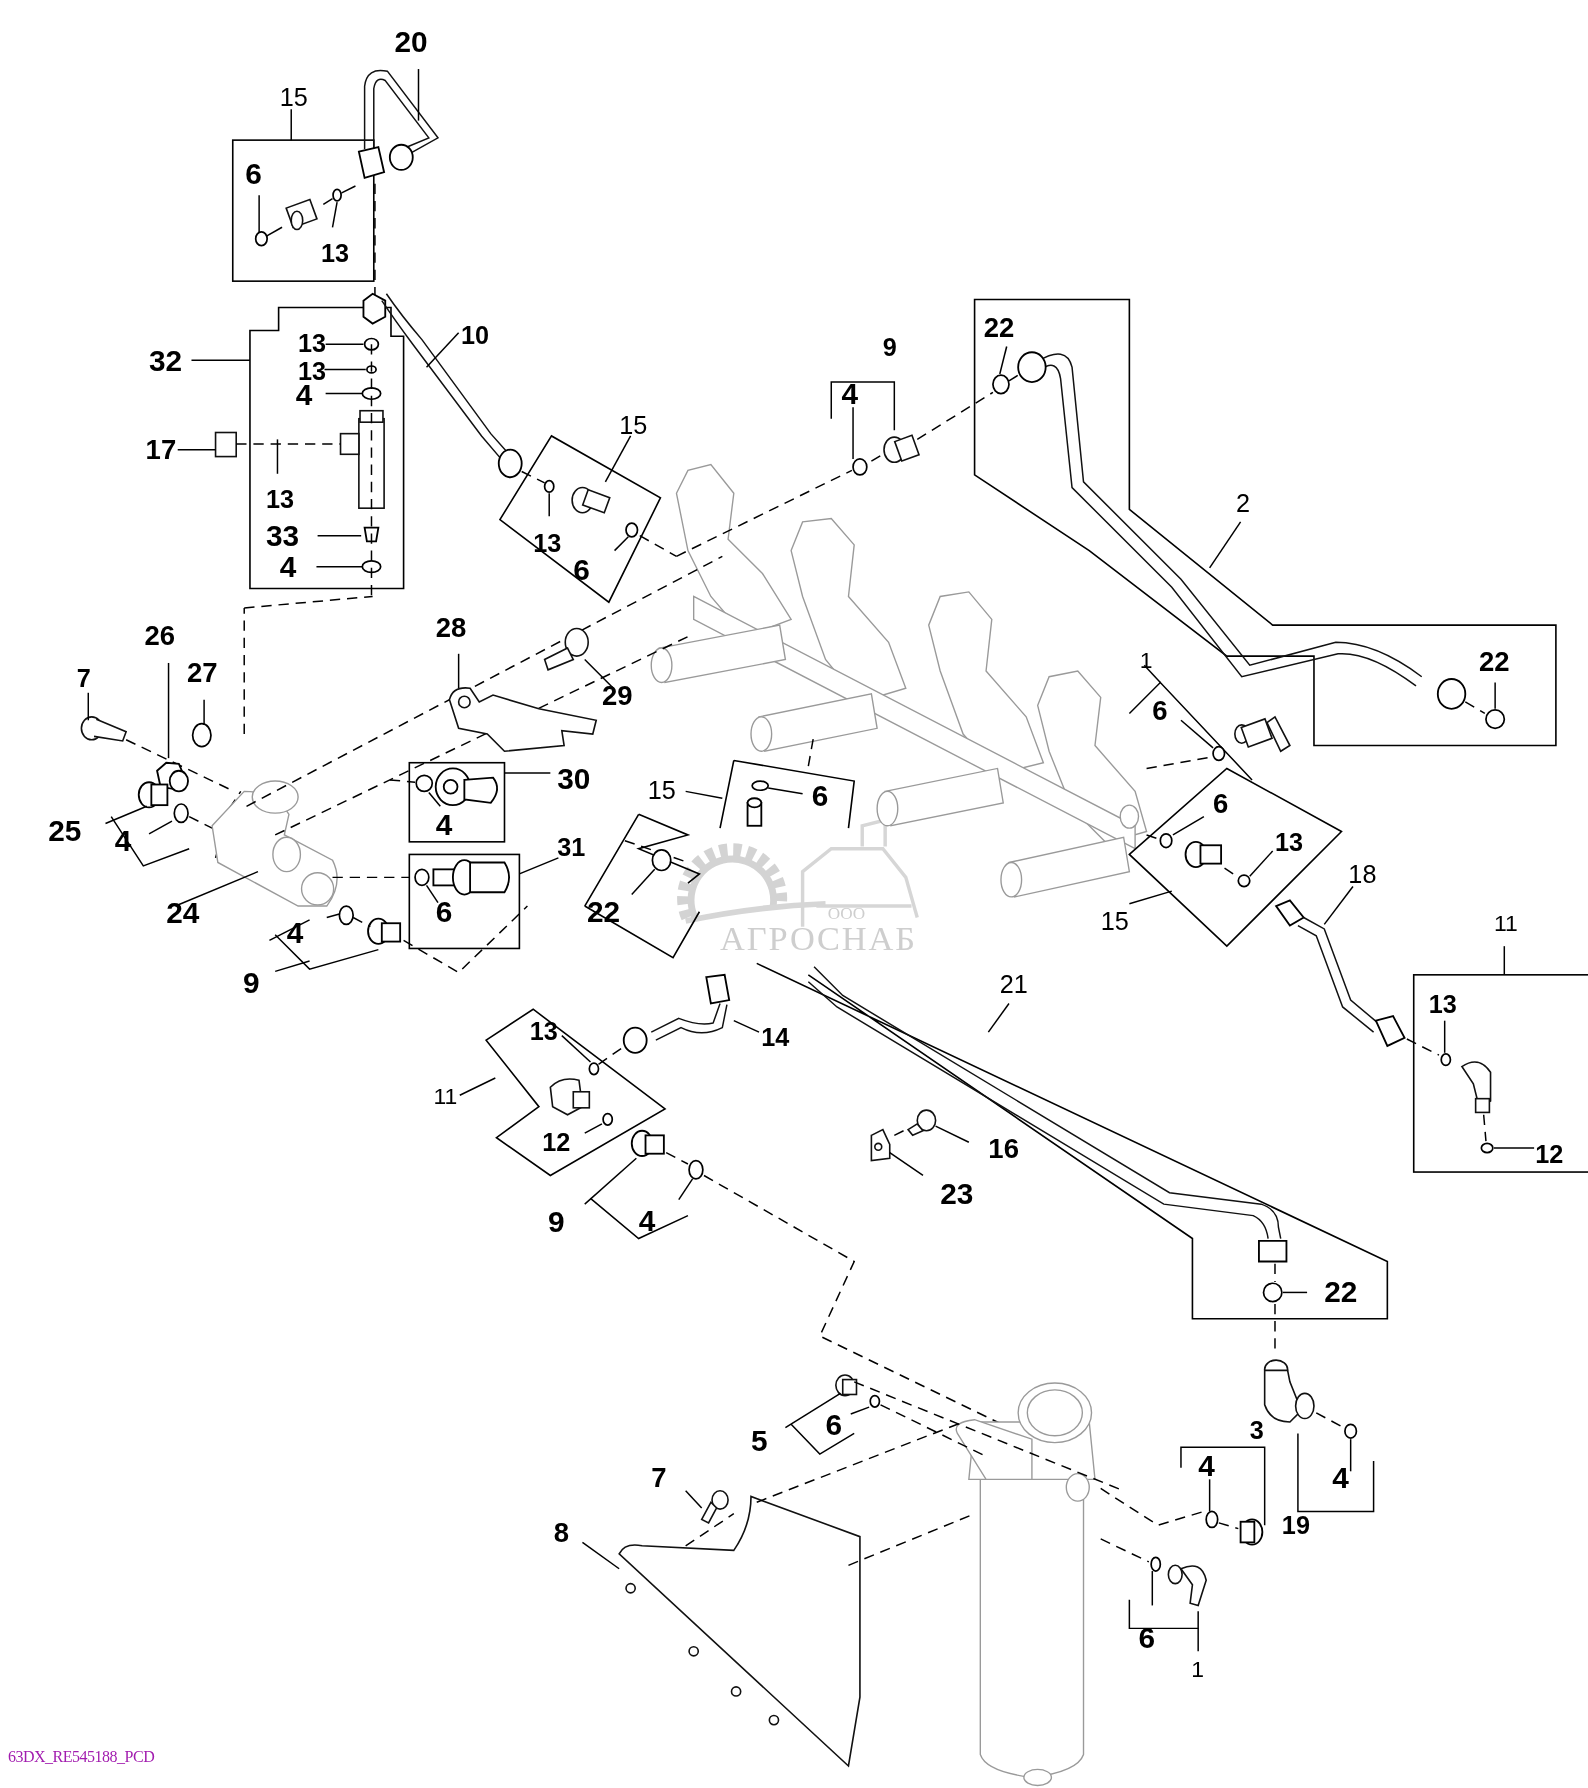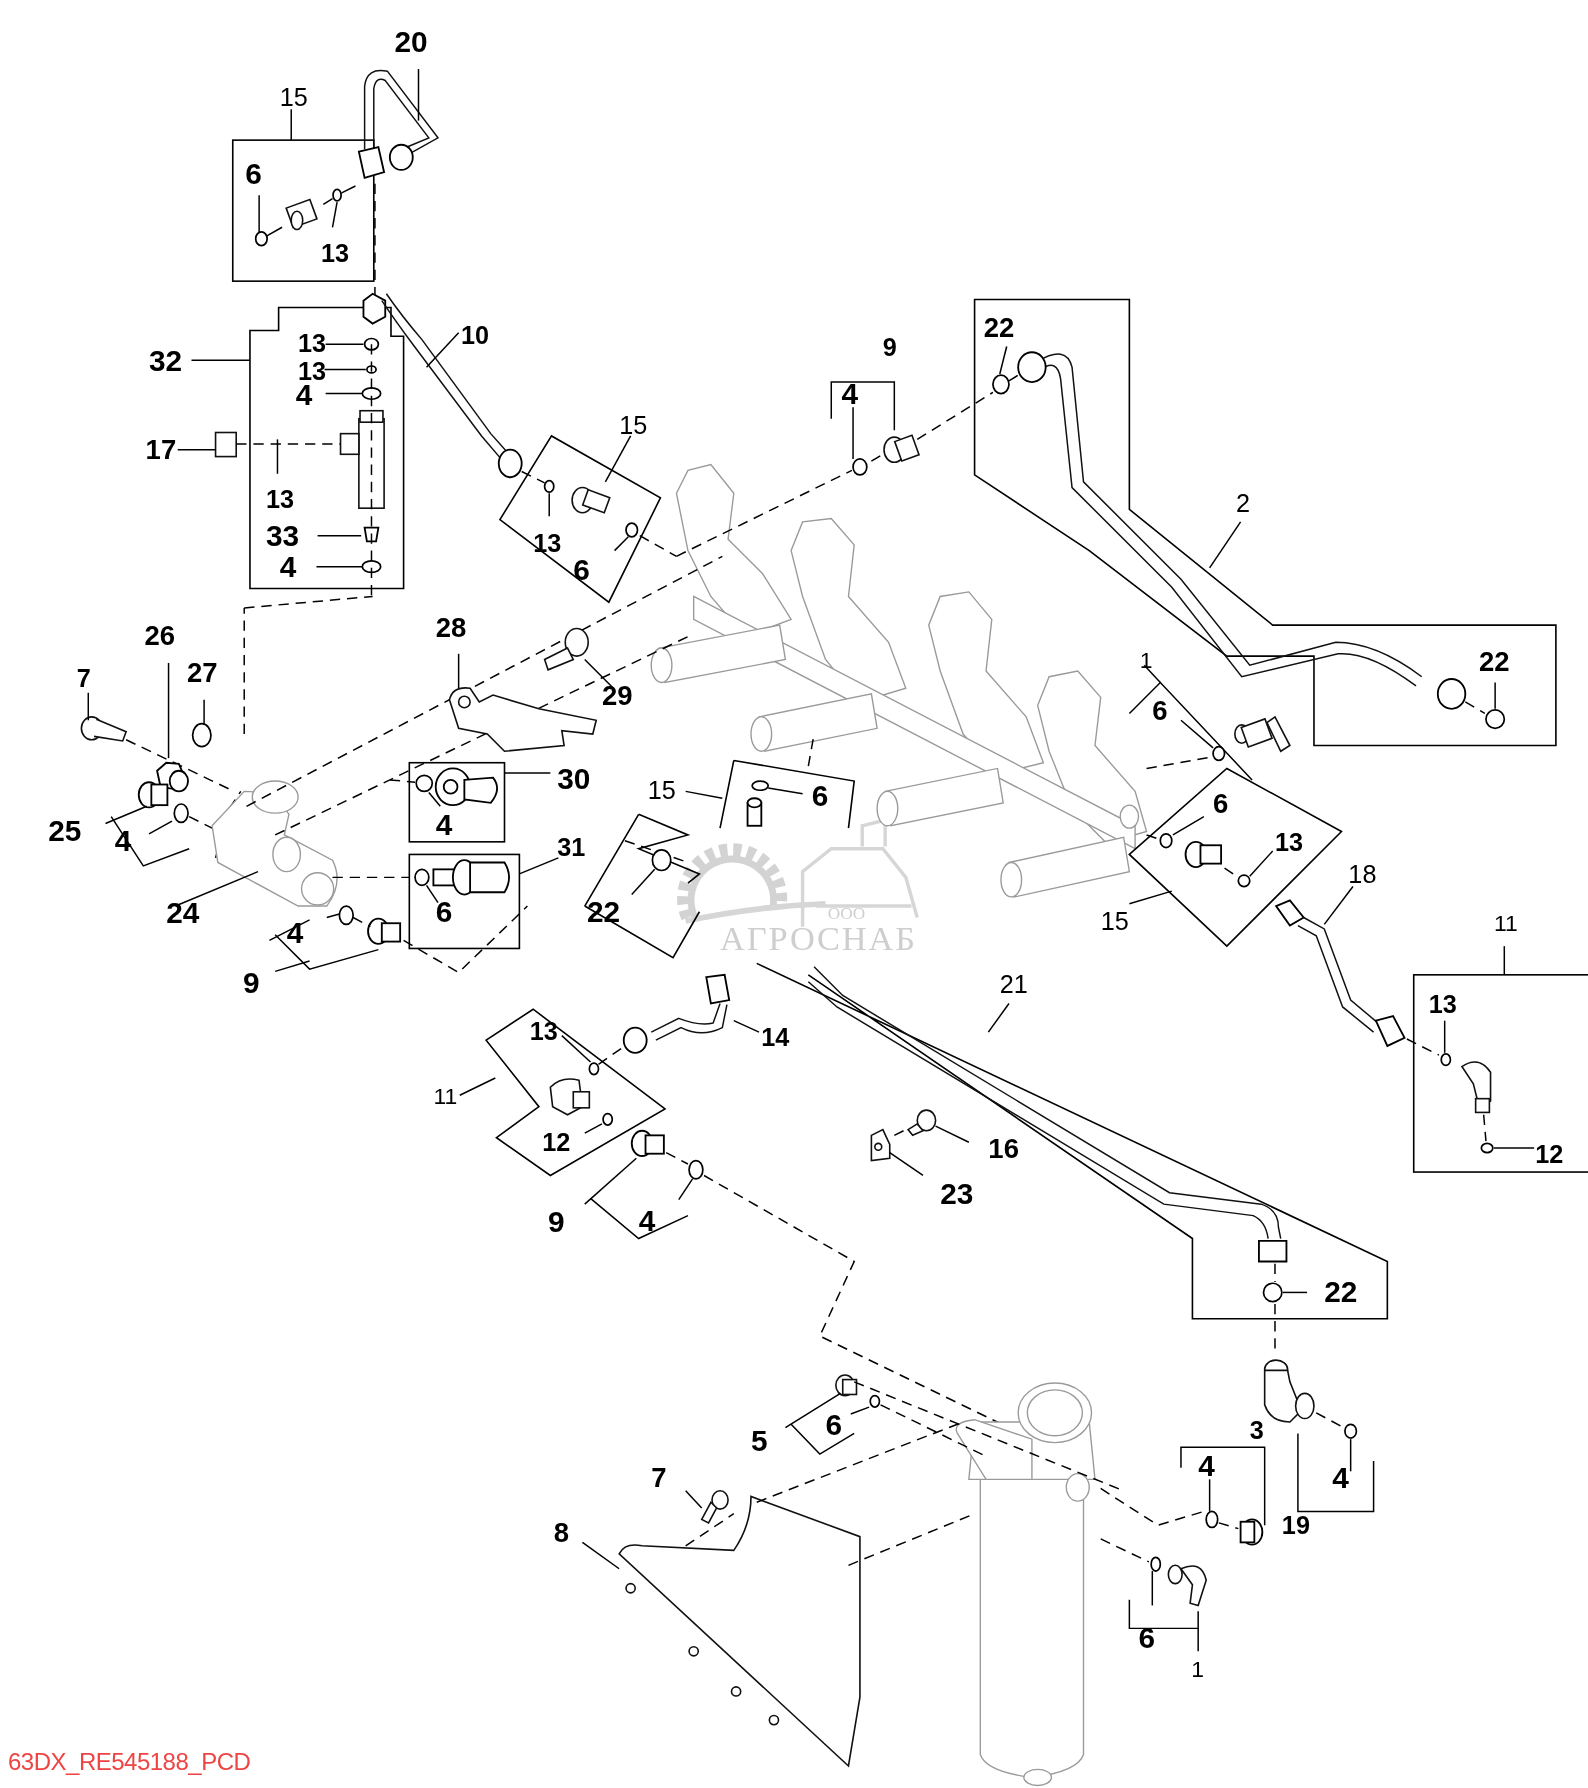--- a/index.html
+++ b/index.html
@@ -9,21 +9,21 @@
   .callout.thin { font-weight: normal; }
   .leader { stroke: #000; stroke-width: 1.3; fill: none; }
   .dash { stroke: #000; stroke-width: 1.3; fill: none; stroke-dasharray: 9 6; }
   .box { stroke: #000; stroke-width: 1.4; fill: none; }
   .part { stroke: #111; stroke-width: 1.4; fill: #fff; }
   .partdark { stroke: #000; stroke-width: 1.6; fill: #fff; }
   .ghost { stroke: #9a9a9a; stroke-width: 1.2; fill: #fff; }
   .tube { stroke: #111; stroke-width: 1.3; fill: none; }
   .ring { stroke: #000; stroke-width: 1.5; fill: #fff; }
   .wm { font-family: "Liberation Serif", serif; fill: #c9c9c9; }
-  #footer-code { position: absolute; left: 8px; top: 1748px; font-family: Liberation Sans, sans-serif; font-size: 24px; color: #ef4444; letter-spacing: -0.5px; }
+  #footer-code { position: absolute; left: 8px; top: 1748px; font-family: Liberation Serif, serif; font-size: 16px; color: #a21caf; letter-spacing: -0.5px; }
 </style>
 </head>
 <body>
 
 <svg id="diagram" viewBox="0 0 1385 1559" xmlns="http://www.w3.org/2000/svg">
 
   <g opacity="0.9">
     <g>
       <path d="M600 800 a42 42 0 1 1 80 -10" fill="none" stroke="#cfcfcf" stroke-width="12" stroke-dasharray="7 5"></path>
       <path d="M606 800 a36 36 0 1 1 68 -8" fill="none" stroke="#cfcfcf" stroke-width="6"></path>

